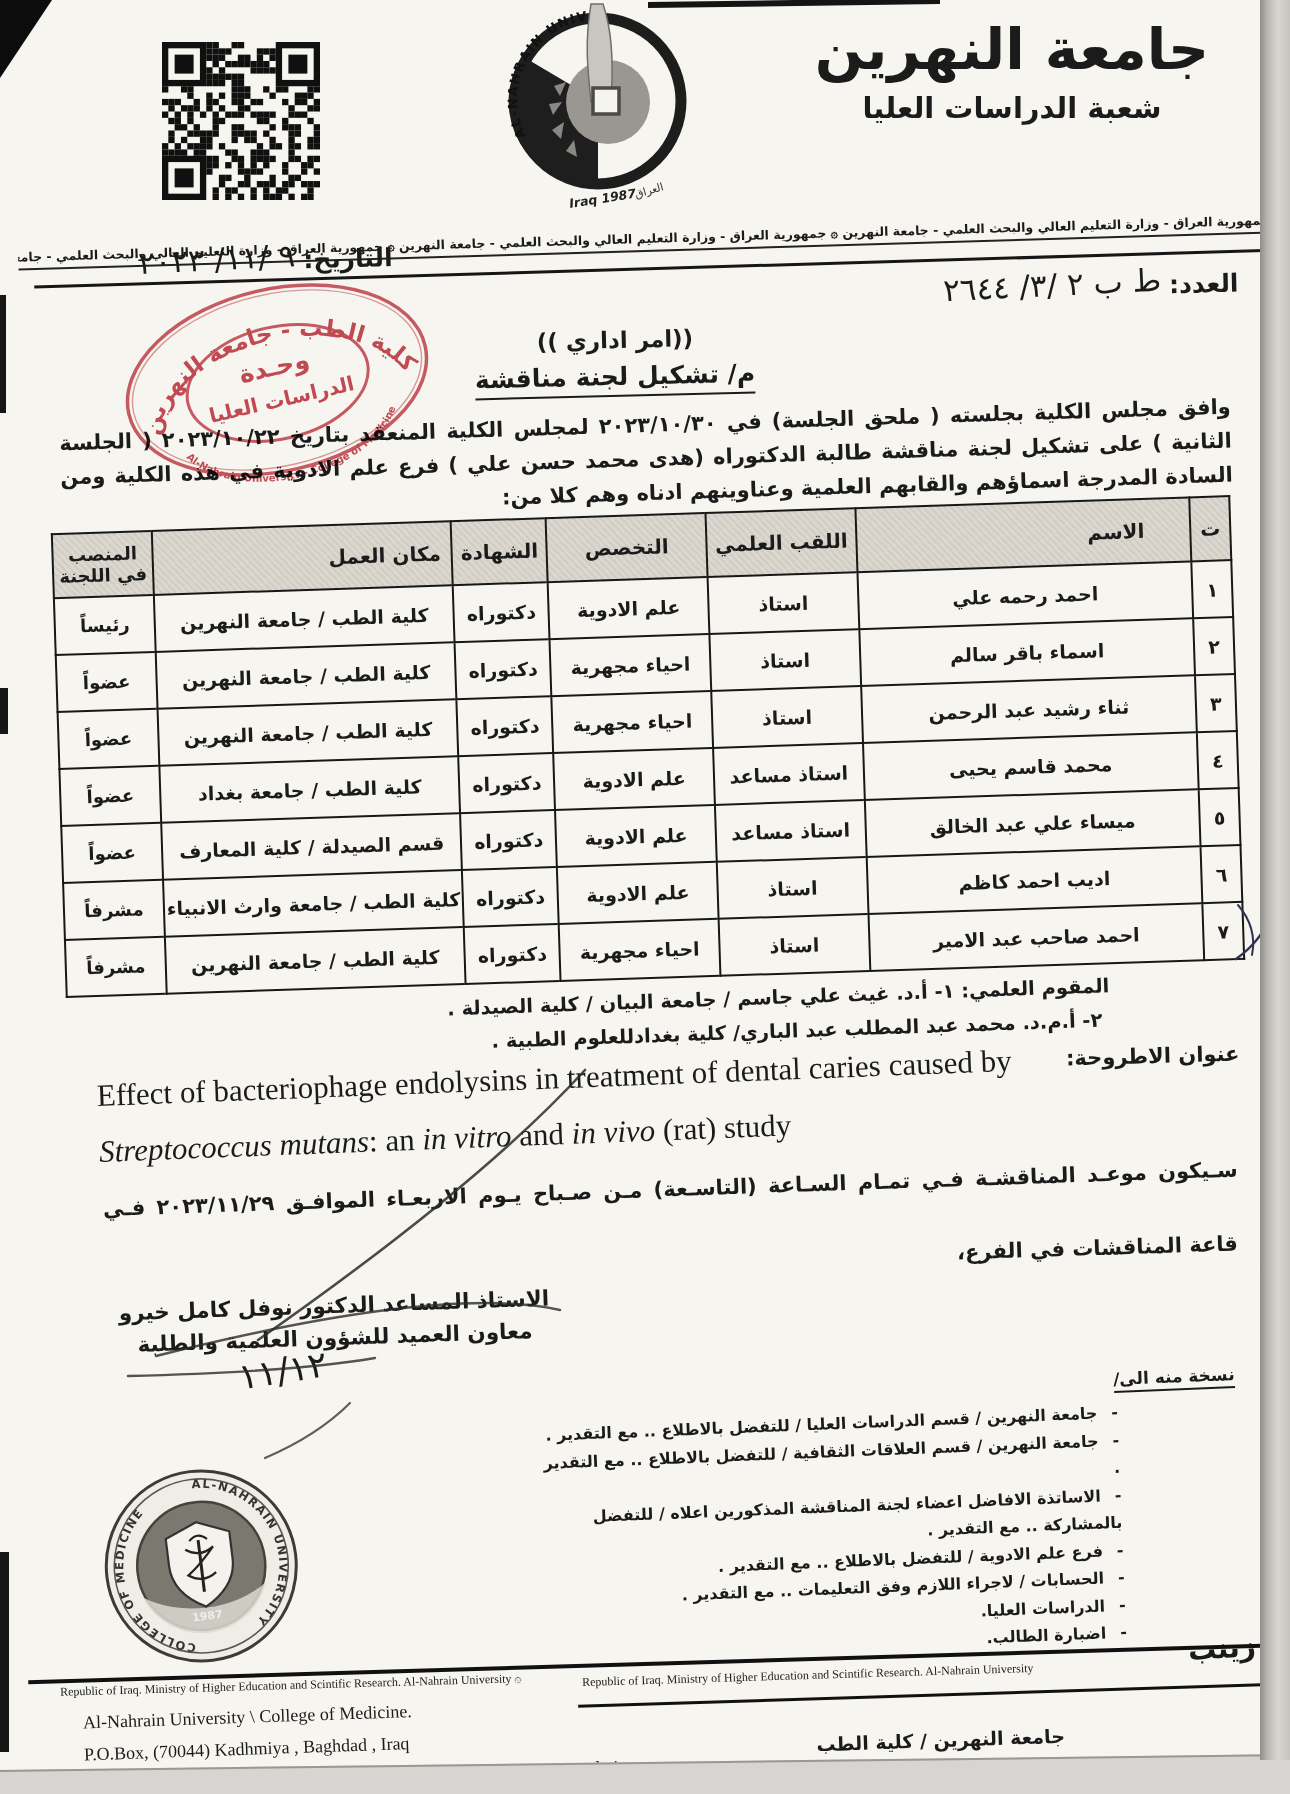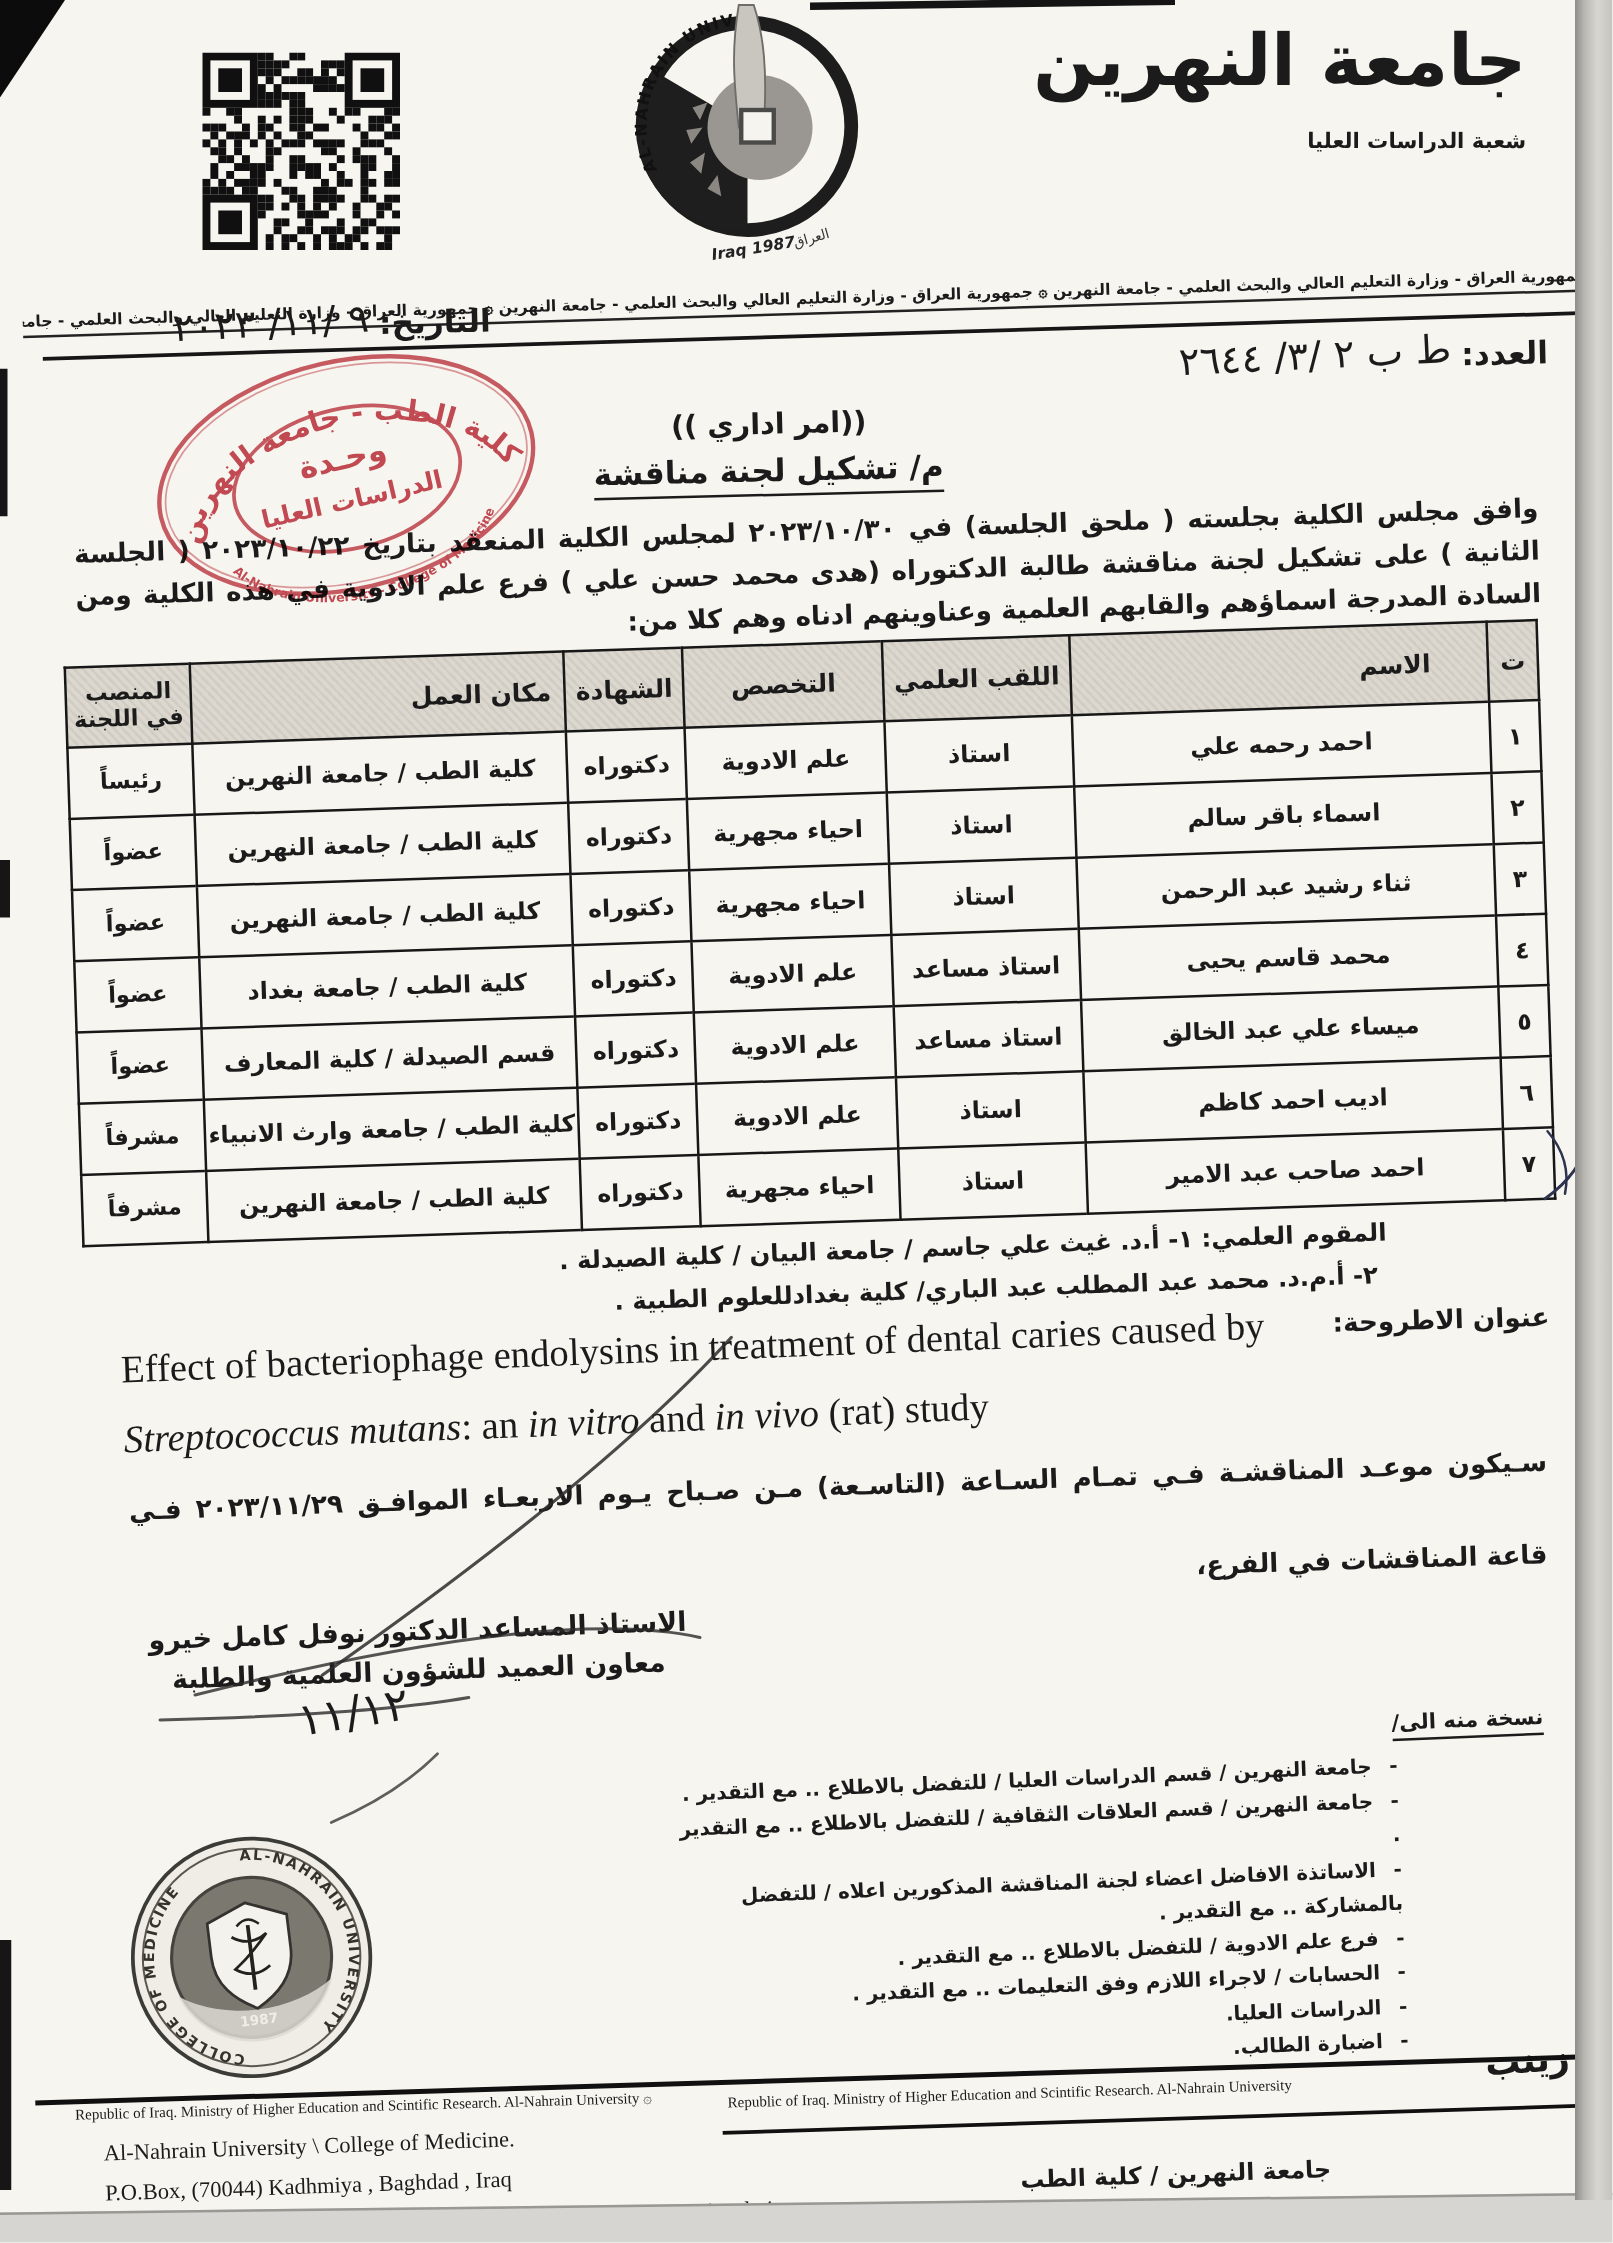--- a/index.html
+++ b/index.html
@@ -19,24 +19,24 @@
     transform:rotate(-0.8deg); z-index:60; }
   .left-bar{ left:0; background:#161616; z-index:60; }
   .right-strip{ right:0; top:0; width:30px; height:1760px; z-index:55;
     background:linear-gradient(90deg,#8f8d89 0%,#b9b7b2 25%,#d8d6d1 60%,#c6c4bf 100%); }
   .bottom-band{ left:-12px; top:1762px; width:1320px; height:60px; background:#d6d5d2;
     border-top:2px solid #9a9893; transform:rotate(-0.7deg); z-index:50; }
 
   
   .qr{ left:148px; top:42px; width:186px; height:158px; }
   .logo{ left:498px; top:-2px; width:200px; height:222px; }
-  .titles{ right:69px; top:18px; width:460px; }
+  .titles{ right:48px; top:18px; width:460px; text-align:center; }
   .t-univ{ font-size:57px; font-weight:bold; line-height:1.1; }
   .t-coll{ font-size:51px; font-weight:bold; line-height:1.15; }
-  .t-div { font-size:17px; font-weight:bold; margin-top:22px; }
+  .t-div { font-size:29px; font-weight:bold; margin-top:10px; }
 
   .top-banner{ left:18px; top:231px; width:1252px; transform:rotate(-1.7deg);
     font-size:12.5px; font-weight:bold; white-space:nowrap; overflow:hidden;
     text-align:left; border-bottom:2.5px solid #222; padding-bottom:4px; }
   .top-rule2{ left:34px; top:267px; width:1248px; border-top:3.5px solid #161616;
     transform:rotate(-1.7deg); }
 
   .no-line{ right:52px; top:266px; transform:rotate(-1.3deg); font-size:25px; }
   .date-line{ left:138px; top:240px; transform:rotate(-1.3deg); font-size:25px; }
   .handwrit{ font-family:"DejaVu Sans", sans-serif; font-weight:normal;

